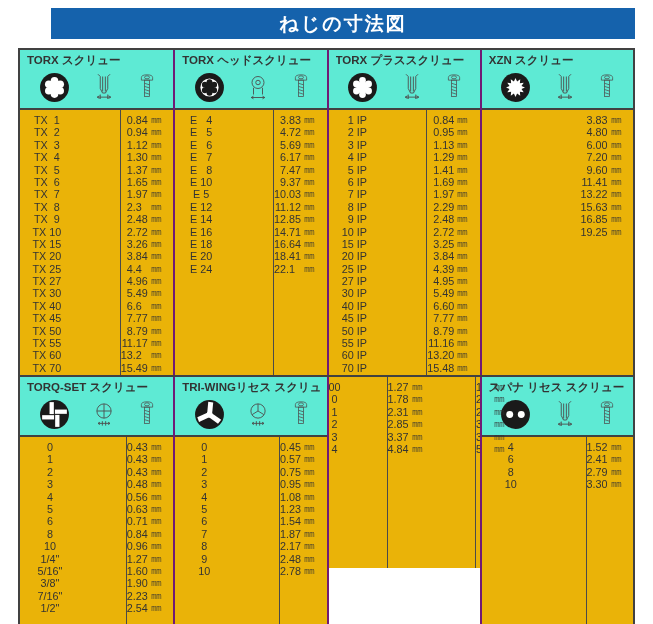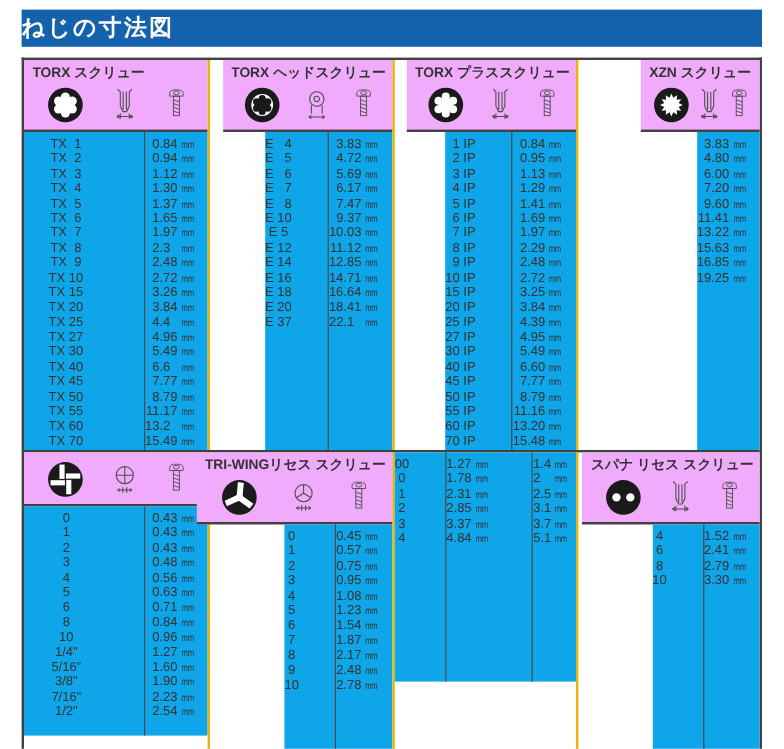--- a/index.html
+++ b/index.html
@@ -1,35 +1,35 @@
 <!DOCTYPE html>
 <html><head>
 <meta charset="utf-8">
 <style>
   html,body{margin:0;padding:0;background:#ffffff;}
   body{width:653px;height:624px;overflow:hidden;
        font-family:"Liberation Sans","DejaVu Sans",sans-serif;color:#333;}
   .page{padding:8px 18px 0 18px;}
-  .titlebar{background:#1562ac;color:#fff;text-align:left;font-size:19px;
-            font-weight:bold;height:31px;line-height:31px;letter-spacing:2px;}
+  .titlebar{background:#1562ac;color:#fff;text-align:center;font-size:19px;
+            font-weight:bold;height:31px;line-height:31px;letter-spacing:2px;margin-left:33px;}
   .dim-table{margin-top:9px;border:2px solid #414141;border-bottom-color:#8a8a8a;}
   .section{display:grid;grid-template-columns:1fr 1fr 1fr 1fr;}
   .section + .section{border-top:2px solid #414141;}
   .panel{display:flex;flex-direction:column;min-width:0;}
-  .panel + .panel{border-left:2px solid #eab308;align-items:flex-end;}
-  .panel-header{background:#f0abfc;border-bottom:2px solid #414141;
+  .panel + .panel{border-left:2px solid #701a75;}
+  .panel-header{background:#5eead4;border-bottom:2px solid #414141;
                 padding:3px 5px 2px 7px;}
   .panel-title{font-weight:bold;font-size:11.5px;white-space:nowrap;overflow:hidden;}
   .icon-row{display:flex;align-items:center;justify-content:space-around;
             height:38px;padding:0 2px;}
   .icn{display:block;}
   .icn0{width:33px;height:33px;}
   .icn1{width:30px;height:30px;}
   .icn2{width:20px;height:34px;}
-  .panel-data{display:flex;align-items:stretch;background:#0ea5e9;}
+  .panel-data{display:flex;align-items:stretch;background:#eab308;gap:16px;}
   .section-0 .panel-data{height:265px;}
   .section-1 .panel-data{height:191px;}
   .subcol{display:flex;flex-direction:column;padding-top:4px;box-sizing:border-box;}
   .subcol + .subcol{border-left:1.5px solid #4a4a4a;margin-left:30px;}
   .cols2 .c0{width:46%;}
   .cols2 .c1{flex:1;}
   .cols3 .c0{width:29%;}
   .cols3 .c1{width:37%;}
   .cols3 .c2{flex:1;}
   .cell{height:12.4px;line-height:12.4px;font-size:10.8px;display:flex;
@@ -245,21 +245,21 @@
               <div class="cell size">E   6</div>
               <div class="cell size">E   7</div>
               <div class="cell size">E   8</div>
               <div class="cell size">E 10</div>
               <div class="cell size">E 5</div>
               <div class="cell size">E 12</div>
               <div class="cell size">E 14</div>
               <div class="cell size">E 16</div>
               <div class="cell size">E 18</div>
               <div class="cell size">E 20</div>
-              <div class="cell size">E 37</div>
+              <div class="cell size">E 24</div>
             </div>
             <div class="subcol c1">
               <div class="cell value"><span>3.83</span><span class="unit">mm</span></div>
               <div class="cell value"><span>4.72</span><span class="unit">mm</span></div>
               <div class="cell value"><span>5.69</span><span class="unit">mm</span></div>
               <div class="cell value"><span>6.17</span><span class="unit">mm</span></div>
               <div class="cell value"><span>7.47</span><span class="unit">mm</span></div>
               <div class="cell value"><span>9.37</span><span class="unit">mm</span></div>
               <div class="cell value"><span>10.03</span><span class="unit">mm</span></div>
               <div class="cell value"><span>11.12</span><span class="unit">mm</span></div>
@@ -362,20 +362,21 @@
               <div class="cell value"><span>15.63</span><span class="unit">mm</span></div>
               <div class="cell value"><span>16.85</span><span class="unit">mm</span></div>
               <div class="cell value"><span>19.25</span><span class="unit">mm</span></div>
             </div>
           </div>
         </div>
       </div>
       <div class="section section-1">
         <div class="panel">
           <div class="panel-header">
+            <div class="panel-title">TORQ-SET スクリュー</div>
             <div class="icon-row">
               <svg class="icn icn0">
                 <use href="#torq-set-recess-icon"></use>
               </svg>
               <svg class="icn icn1">
                 <use href="#face-cross-driver-icon"></use>
               </svg>
               <svg class="icn icn2">
                 <use href="#pan-screw-icon"></use>
               </svg>

